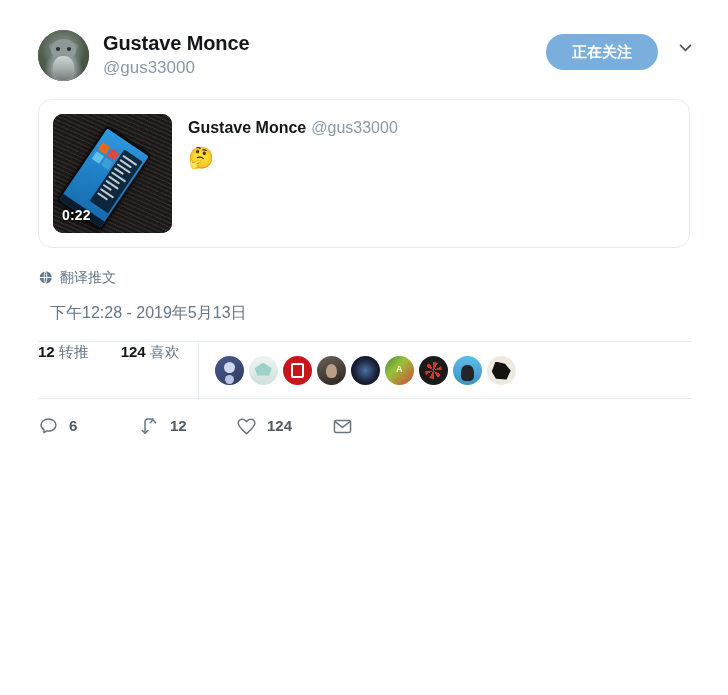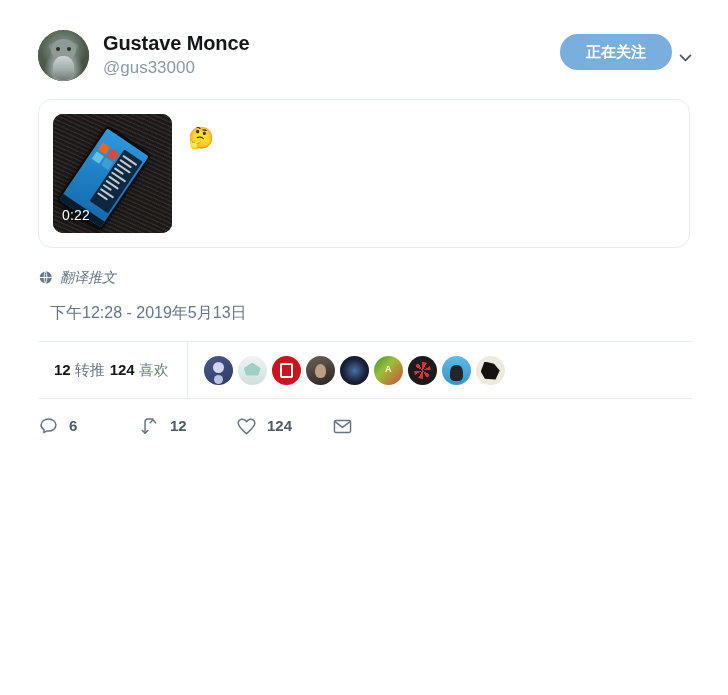--- a/index.html
+++ b/index.html
@@ -101,21 +101,22 @@
   .handle {
     font-size: 17px;
     color: #8899a6;
     line-height: 22px;
     margin-top: 1px;
   }
 
   .header-right {
     margin-left: auto;
     display: flex;
-    align-items: flex-end;
+    align-items: flex-start;
+    gap: 14px;
     padding-top: 4px;
   }
   .follow-btn {
     background: #7aaedd;
     color: #ffffff;
     font-size: 15px;
     font-weight: bold;
     border: none;
     border-radius: 100px;
     padding: 9px 26px;
@@ -222,21 +223,21 @@
     left: 0; right: 0; bottom: 0;
     height: 7px;
     background: rgba(8,20,32,0.9);
   }
   .quote-thumb .duration {
     position: absolute;
     left: 9px;
     bottom: 10px;
     color: #ffffff;
     font-size: 14px;
-    font-weight: normal;
+    font-weight: bold;
     text-shadow: 0 1px 3px rgba(0,0,0,0.9);
     letter-spacing: 0.2px;
   }
   .quote-body {
     margin-left: 16px;
     padding-top: 4px;
     min-width: 0;
   }
   .quote-author-line {
     font-size: 16px;
@@ -258,21 +259,20 @@
     color: #14171a;
   }
 
   
   .translate-row {
     display: flex;
     align-items: center;
     gap: 7px;
     padding: 20px 16px 0 38px;
     cursor: pointer;
-    font-style: italic;
   }
   .translate-label {
     font-size: 14px;
     color: #657786;
     line-height: 18px;
   }
 
   
   .timestamp {
     padding: 17px 0 0 38px;
@@ -289,25 +289,24 @@
     background: #e6ecf0;
   }
   .stats-row {
     margin: 0 36px 0 38px;
     display: flex;
     align-items: center;
     height: 56px;
   }
   .stat-group {
     display: flex;
-    align-items: center;
-    gap: 5px;
+    align-items: flex-start;
+    gap: 32px;
     padding-right: 18px;
     height: 100%;
-    margin-left: 16px;
   }
   .stat {
     font-size: 15px;
     color: #657786;
     line-height: 20px;
   }
   .stat b {
     color: #14171a;
     font-weight: bold;
     margin-right: 4px;
@@ -430,20 +429,23 @@
             <i style="top:45px;width:16px"></i>
               <i style="top:50px;width:12px"></i>
           </div>
           <div class="taskbar"></div>
         </div>
       </div>
       <div class="duration">0:22</div>
     </div>
 
     <div class="quote-body">
+      <div class="quote-author-line">
+        <span class="quote-name">Gustave Monce</span><span class="quote-handle">@gus33000</span>
+      </div>
       <div class="quote-text">🤔</div>
     </div>
   </div>
 
   <div class="translate-row">
     <svg width="15" height="15" viewBox="0 0 24 24">
       <circle cx="12" cy="12" r="10" fill="#657786"></circle>
       <path d="M12 2a10 10 0 000 20M2 12h20M12 2c3 3.5 3 14.5 0 20M12 2c-3 3.5-3 14.5 0 20" fill="none" stroke="#ffffff" stroke-width="1.5"></path>
     </svg>
     <span class="translate-label">翻译推文</span>

